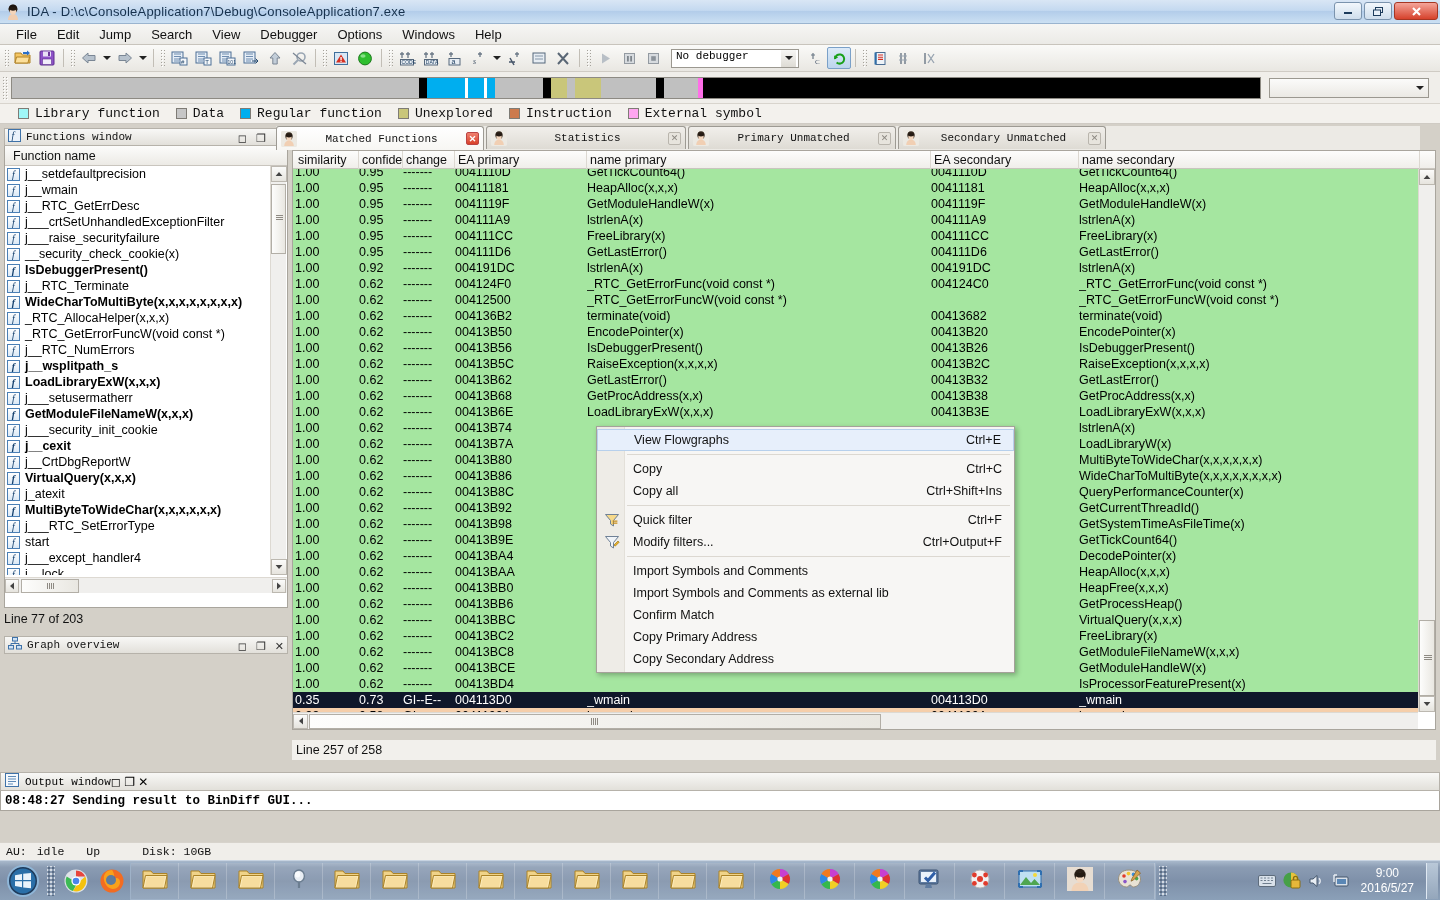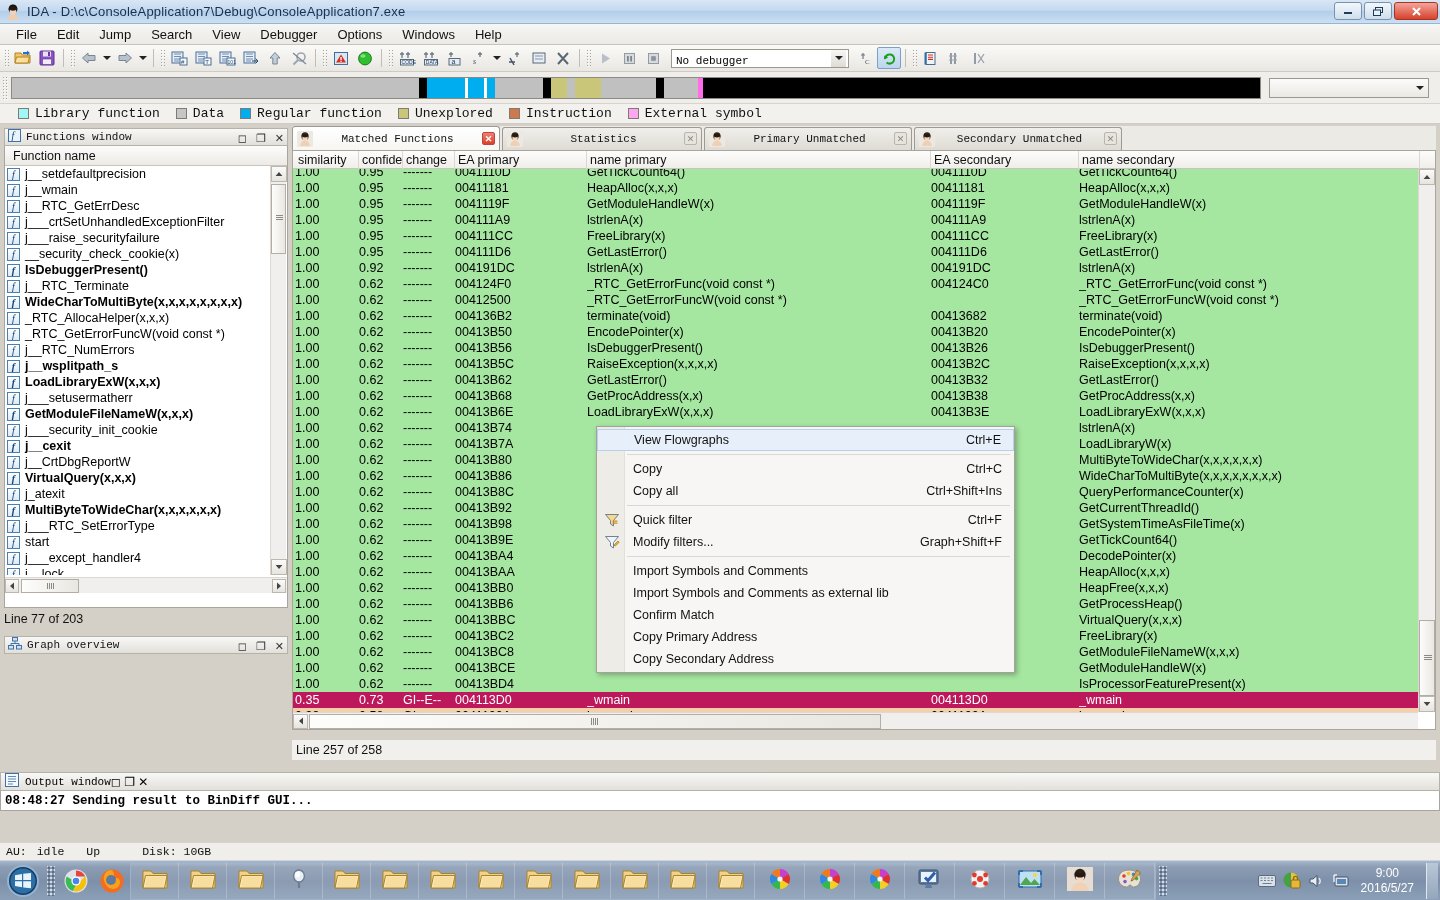--- a/index.html
+++ b/index.html
@@ -45,22 +45,22 @@
     border-bottom:1px solid #cfcbc4;
     display:flex; align-items:center; padding-left:2px;
   }
   .tbtn { width:24px; height:22px; display:flex;align-items:center;justify-content:center; position:relative;}
   .tbtn svg { display:block; }
   .tsep { width:1px; height:18px; background:#c2beb6; margin:0 4px; }
   .tgrip { width:5px; height:19px; margin:0 2px;
      background-image: radial-gradient(#ffffff 30%, transparent 31%), radial-gradient(#a5a29b 30%, transparent 31%);
      background-size:3px 3px; background-position: 1px 1px, 0 0;}
   .combo {
-    width:178px; height:19px; border:1px solid #9b9890; background:#fff;
-    display:flex;align-items:flex-end; font-family:"Liberation Mono",monospace; font-size:11px; color:#000;
+    width:128px; height:19px; border:1px solid #9b9890; background:#fff;
+    display:flex;align-items:flex-start; font-family:"Liberation Mono",monospace; font-size:11px; color:#000;
     padding-left:4px; position:relative;
   }
   .combo .arrow { position:absolute; right:2px; top:0; height:17px; width:15px; display:flex;align-items:center;justify-content:center;
      background:linear-gradient(180deg,#f7f7f5,#dedbd4); }
   .caret-dn { width:0;height:0;border-left:4px solid transparent;border-right:4px solid transparent;border-top:4px solid #222; }
 
   
   .navband {
     position:absolute; left:0; top:72px; width:1440px; height:32px; background:#f0eeea;
     border-bottom:1px solid #d8d4cd; display:flex; align-items:center;
@@ -102,39 +102,39 @@
   .sb-arrow { width:16px; height:16px; background:linear-gradient(180deg,#fbfbfa,#e6e4de); border:1px solid #bcb8b0;
      display:flex;align-items:center;justify-content:center;}
   .sb-thumb { background:linear-gradient(90deg,#fdfdfc,#e9e7e1); border:1px solid #b2aea6; }
   .fn-hscroll { position:absolute; left:0; bottom:14px; width:282px; height:16px; background:#f0efed; border-top:1px solid #ddd9d2; display:flex; align-items:center;}
   .fn-status { position:absolute; left:0; bottom:-20px; width:284px; height:18px; display:flex; align-items:center;
      font-size:12.5px; color:#111; }
 
   .graph-win { position:absolute; left:4px; top:636px; width:284px; height:18px; }
 
   
-  .tabstrip { position:absolute; left:292px; top:126px; width:1144px; height:24px; background:#eceae5; display:flex; align-items:center;}
+  .tabstrip { position:absolute; left:276px; top:126px; width:1144px; height:24px; background:#eceae5; display:flex; align-items:flex-start;}
   .tab { height:23px; min-width:196px; border:1px solid #9d9a93; border-bottom:none;
      background:linear-gradient(180deg,#f1efeb,#dedbd4); display:flex; align-items:center; margin-right:2px;
      border-radius:3px 3px 0 0; position:relative; padding:0 4px;}
   .tab.active { background:linear-gradient(180deg,#ffffff,#f7f6f3); height:24px;}
   .tab .t-lbl { flex:1; text-align:center; font-family:"Liberation Mono",monospace; font-size:11px; color:#111; }
   .tab .t-ava { width:16px; height:16px; border-radius:2px; overflow:hidden; position:relative; background:#e9e6df; flex:0 0 auto;}
   .tab .t-close { width:13px; height:13px; border:1px solid #b9b5ad; background:#e7e4dd; display:flex;align-items:center;justify-content:center;
      font-size:9px; color:#8b8780; flex:0 0 auto; border-radius:2px;}
   .tab.active .t-close { border-color:#b44; background:linear-gradient(180deg,#f08070,#d8412a); color:#fff; font-weight:bold;}
 
   
   .tablewrap { position:absolute; left:292px; top:150px; width:1144px; height:580px; background:#fff; border:1px solid #a9a59d;}
   .tbl-hdr { height:18px; background:linear-gradient(180deg,#fdfdfc,#f0eeea); border-bottom:1px solid #c9c5be; position:relative;}
   .th { position:absolute; top:0; height:18px; font-size:12.5px; color:#111; padding-left:3px; display:flex; align-items:center;
      border-right:1px solid #dcd8d1; overflow:hidden; white-space:nowrap;}
   .rows { position:absolute; left:0; top:18px; right:17px; bottom:17px; overflow:hidden;}
   .trow { height:16px; position:relative; font-size:12.5px; color:#000; background:#a5e6a0; }
-  .trow.sel { background:#be185d; color:#fff; }
+  .trow.sel { background:#0f172a; color:#fff; }
   .trow.orange { background:#f5ceaa; }
   .tc { position:absolute; top:0; height:16px; display:flex; align-items:center; white-space:nowrap; overflow:hidden;}
   .v-scroll { position:absolute; right:0; top:18px; width:17px; bottom:17px; background:#f0efed; border-left:1px solid #ddd9d2;}
   .h-scroll { position:absolute; left:0; bottom:0; right:17px; height:17px; background:#f0efed; border-top:1px solid #ddd9d2; display:flex; align-items:center;}
   .tbl-status { position:absolute; left:292px; top:740px; width:1144px; height:20px; display:flex; align-items:center;
      padding-left:4px; font-size:12.5px; color:#111; background:#f2f0ec;}
 
   
   .ctxmenu { position:absolute; left:596px; top:426px; width:419px; background:#f7f6f4; border:1px solid #a5a19a;
      box-shadow:2px 2px 5px rgba(0,0,0,.28); padding:2px 0; z-index:50;}
@@ -1082,21 +1082,21 @@
         <span class="sc">Ctrl+F</span>
       </div>
       <div class="cmi">
         <span class="gicon">
           <svg width="16" height="15" viewBox="0 0 16 15">
             <path d="M1.5 1.5 L14.5 1.5 L9.5 7.5 L9.5 13 L6.5 11 L6.5 7.5z" fill="#f0f4f8" stroke="#6f8196"></path>
             <path d="M10 10 L14 6 L15.2 7.2 L11.2 11.2z" fill="#f0b429" stroke="#8a6d12" stroke-width=".6"></path>
           </svg>
         </span>
         <span>Modify filters...</span>
-        <span class="sc">Graph+Shift+F</span>
+        <span class="sc">Ctrl+Output+F</span>
       </div>
       <div class="cmsep"></div>
       <div class="cmi">
         <span>Import Symbols and Comments</span>
       </div>
       <div class="cmi">
         <span>Import Symbols and Comments as external lib</span>
       </div>
       <div class="cmi">
         <span>Confirm Match</span>

